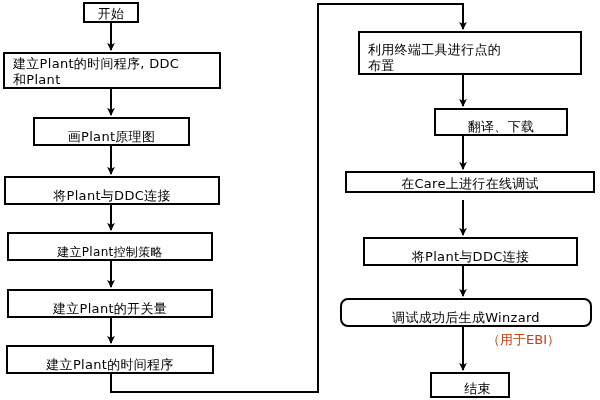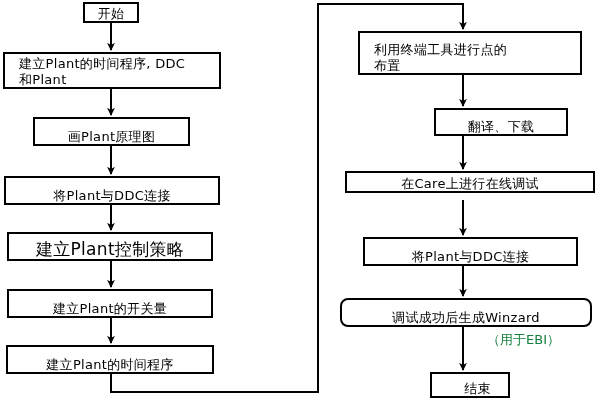--- a/index.html
+++ b/index.html
@@ -23,26 +23,26 @@
     display: flex;
     align-items: flex-end;
     justify-content: center;
     color: #000000;
     line-height: 1.18;
     letter-spacing: 0.3px;
     z-index: 3;
   }
   .node.left-text {
     justify-content: flex-start;
-    padding-left: 14px;
+    padding-left: 8px;
     text-align: left;
   }
   .label-free {
     position: absolute;
-    color: #15803d;
+    color: #c2410c;
     z-index: 3;
     white-space: nowrap;
   }
   svg.edges {
     position: absolute;
     left: 0;
     top: 0;
     width: 600px;
     height: 400px;
     z-index: 1;
@@ -82,21 +82,21 @@
       <div class="node left-text" style="left: 3px; top: 52px; width: 218px; height: 37px; font-size: 13px; background: rgb(255, 255, 255); border-color: rgb(0, 0, 0);">
         <span style="white-space: pre-line;">建立Plant的时间程序, DDC
 和Plant</span>
       </div>
       <div class="node" style="left: 33px; top: 117px; width: 157px; height: 29px; font-size: 13px; background: rgb(255, 255, 255); border-color: rgb(0, 0, 0);">
         <span style="white-space: pre-line;">画Plant原理图</span>
       </div>
       <div class="node" style="left: 4px; top: 176px; width: 216px; height: 29px; font-size: 13px; background: rgb(255, 255, 255); border-color: rgb(0, 0, 0);">
         <span style="white-space: pre-line;">将Plant与DDC连接</span>
       </div>
-      <div class="node" style="left: 7px; top: 232px; width: 206px; height: 29px; font-size: 17px; background: rgb(255, 255, 255); border-color: rgb(0, 0, 0);">
+      <div class="node" style="left: 7px; top: 232px; width: 206px; height: 29px; font-size: 12px; background: rgb(255, 255, 255); border-color: rgb(0, 0, 0);">
         <span style="white-space: pre-line;">建立Plant控制策略</span>
       </div>
       <div class="node" style="left: 7px; top: 289px; width: 206px; height: 29px; font-size: 13px; background: rgb(255, 255, 255); border-color: rgb(0, 0, 0);">
         <span style="white-space: pre-line;">建立Plant的开关量</span>
       </div>
       <div class="node" style="left: 6px; top: 345px; width: 208px; height: 29px; font-size: 13px; background: rgb(255, 255, 255); border-color: rgb(0, 0, 0);">
         <span style="white-space: pre-line;">建立Plant的时间程序</span>
       </div>
       <div class="node left-text" style="left: 358px; top: 31px; width: 224px; height: 44px; font-size: 13px; background: rgb(255, 255, 255); border-color: rgb(0, 0, 0);">
         <span style="white-space: pre-line;">利用终端工具进行点的

